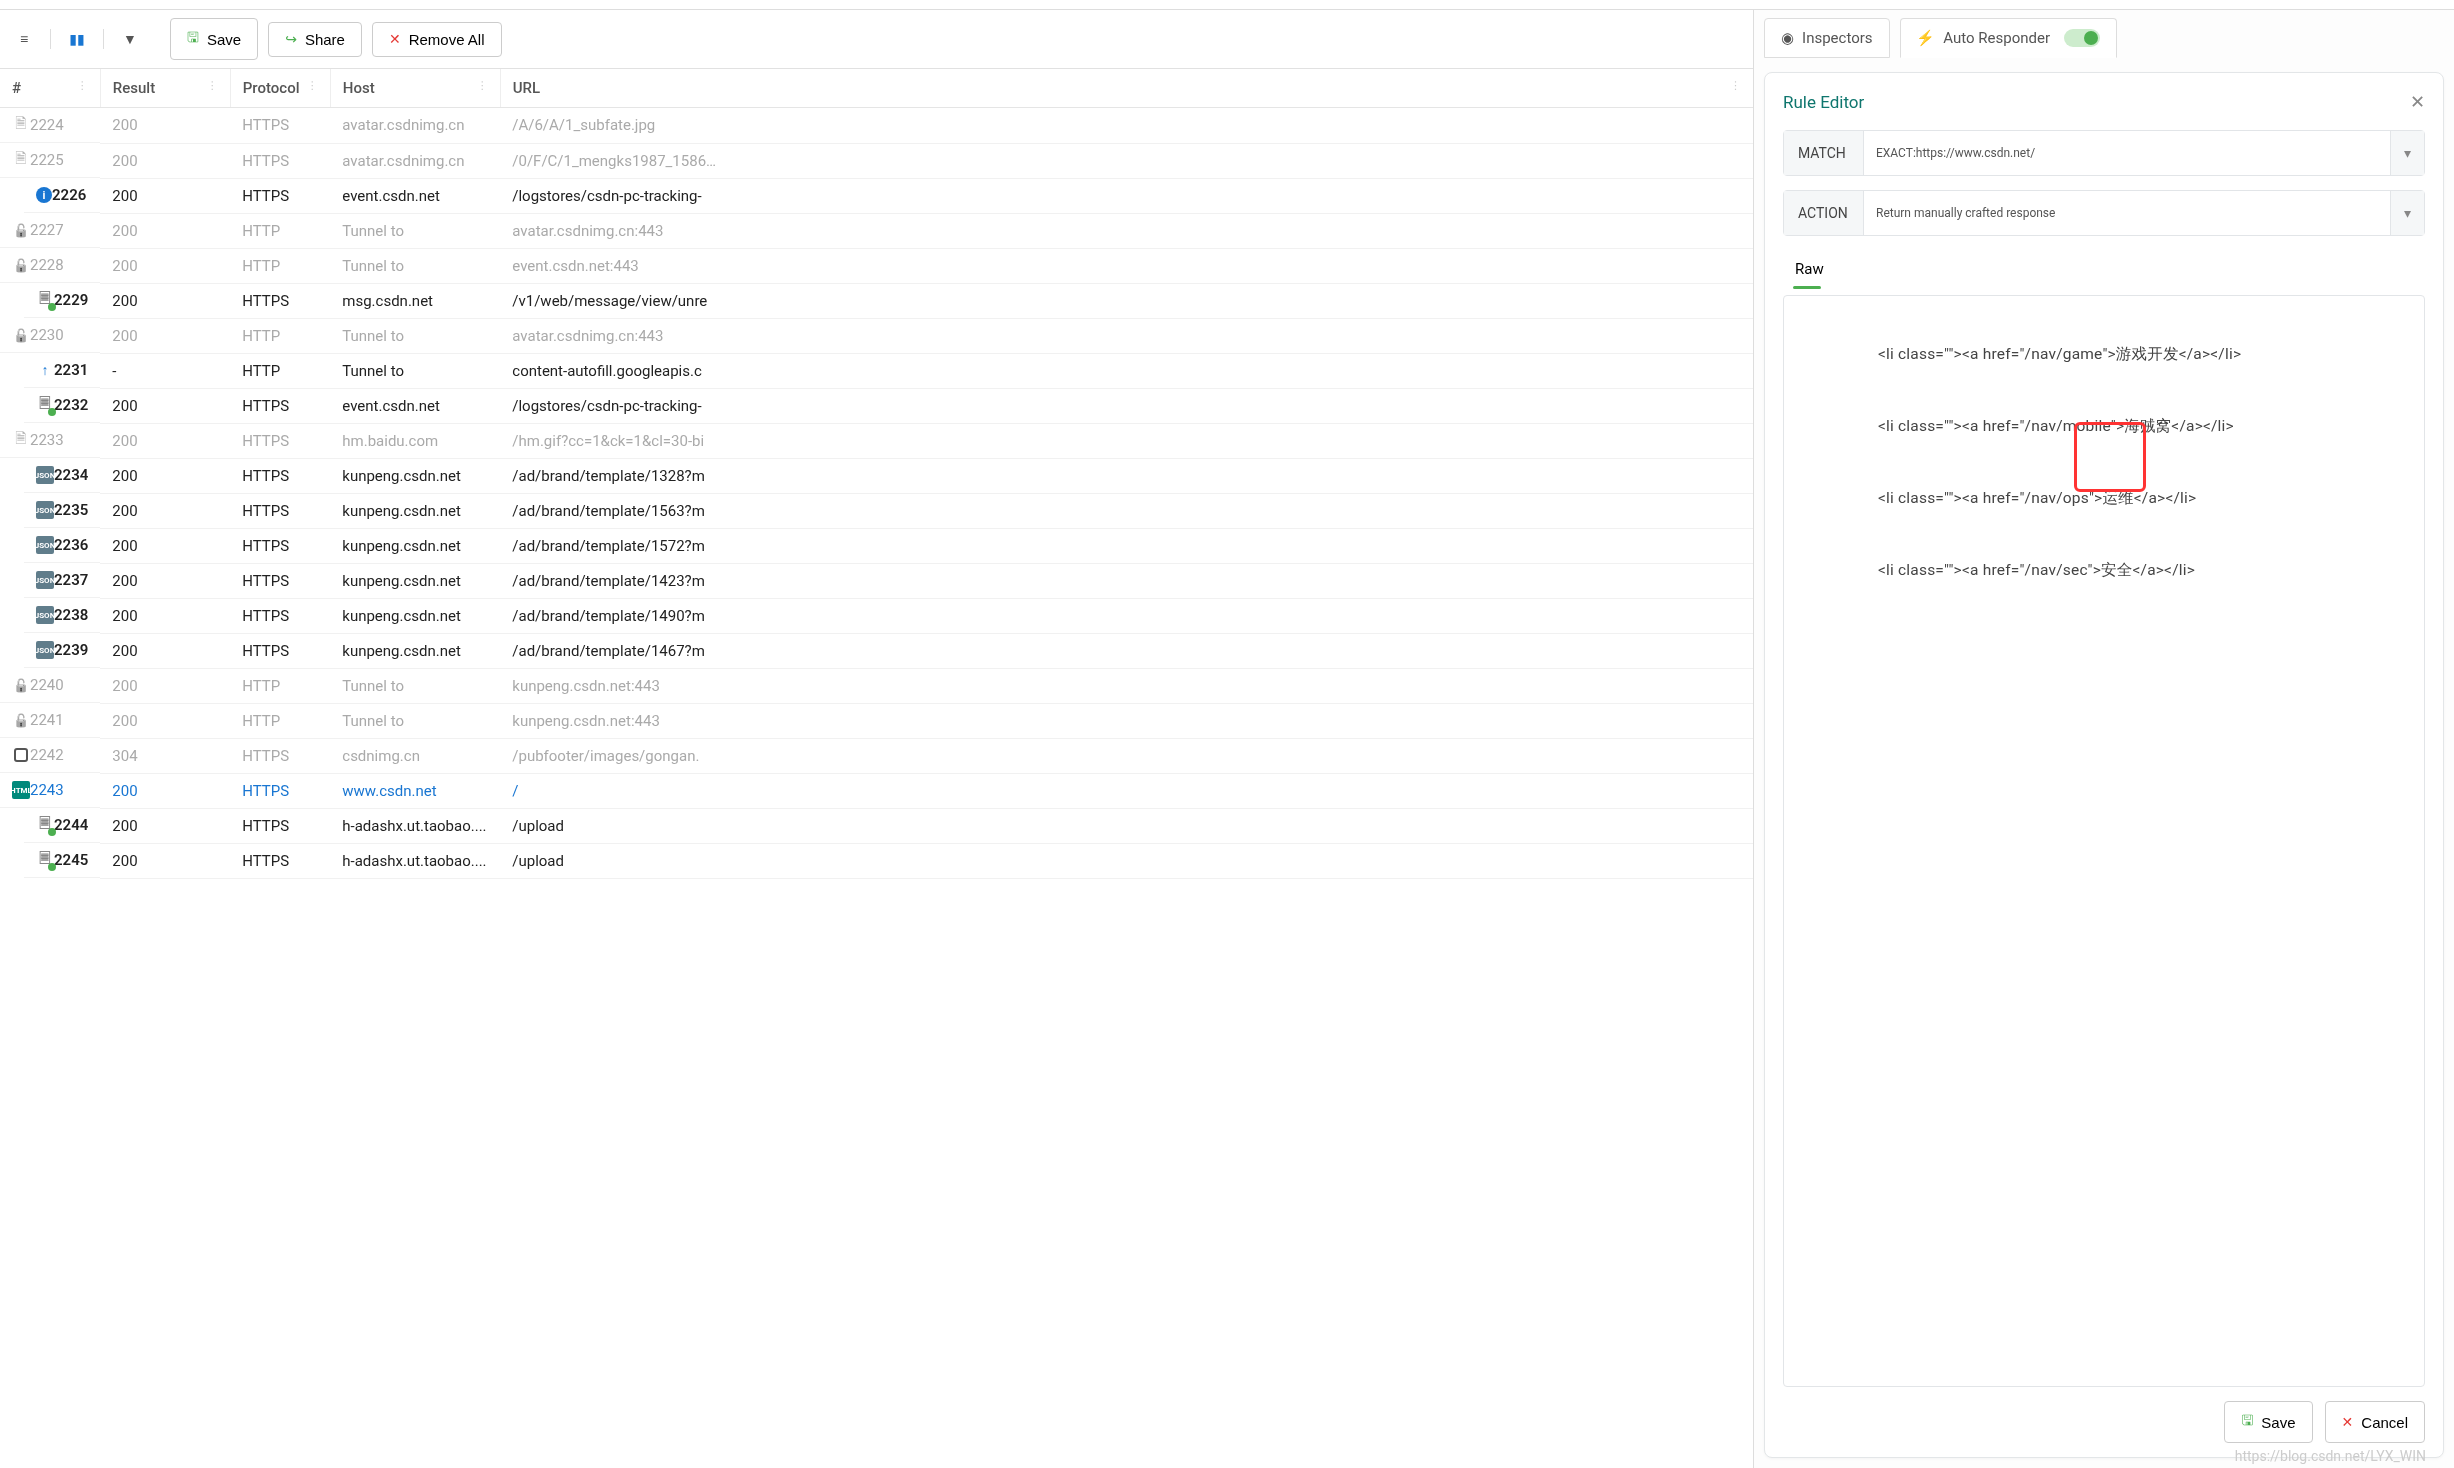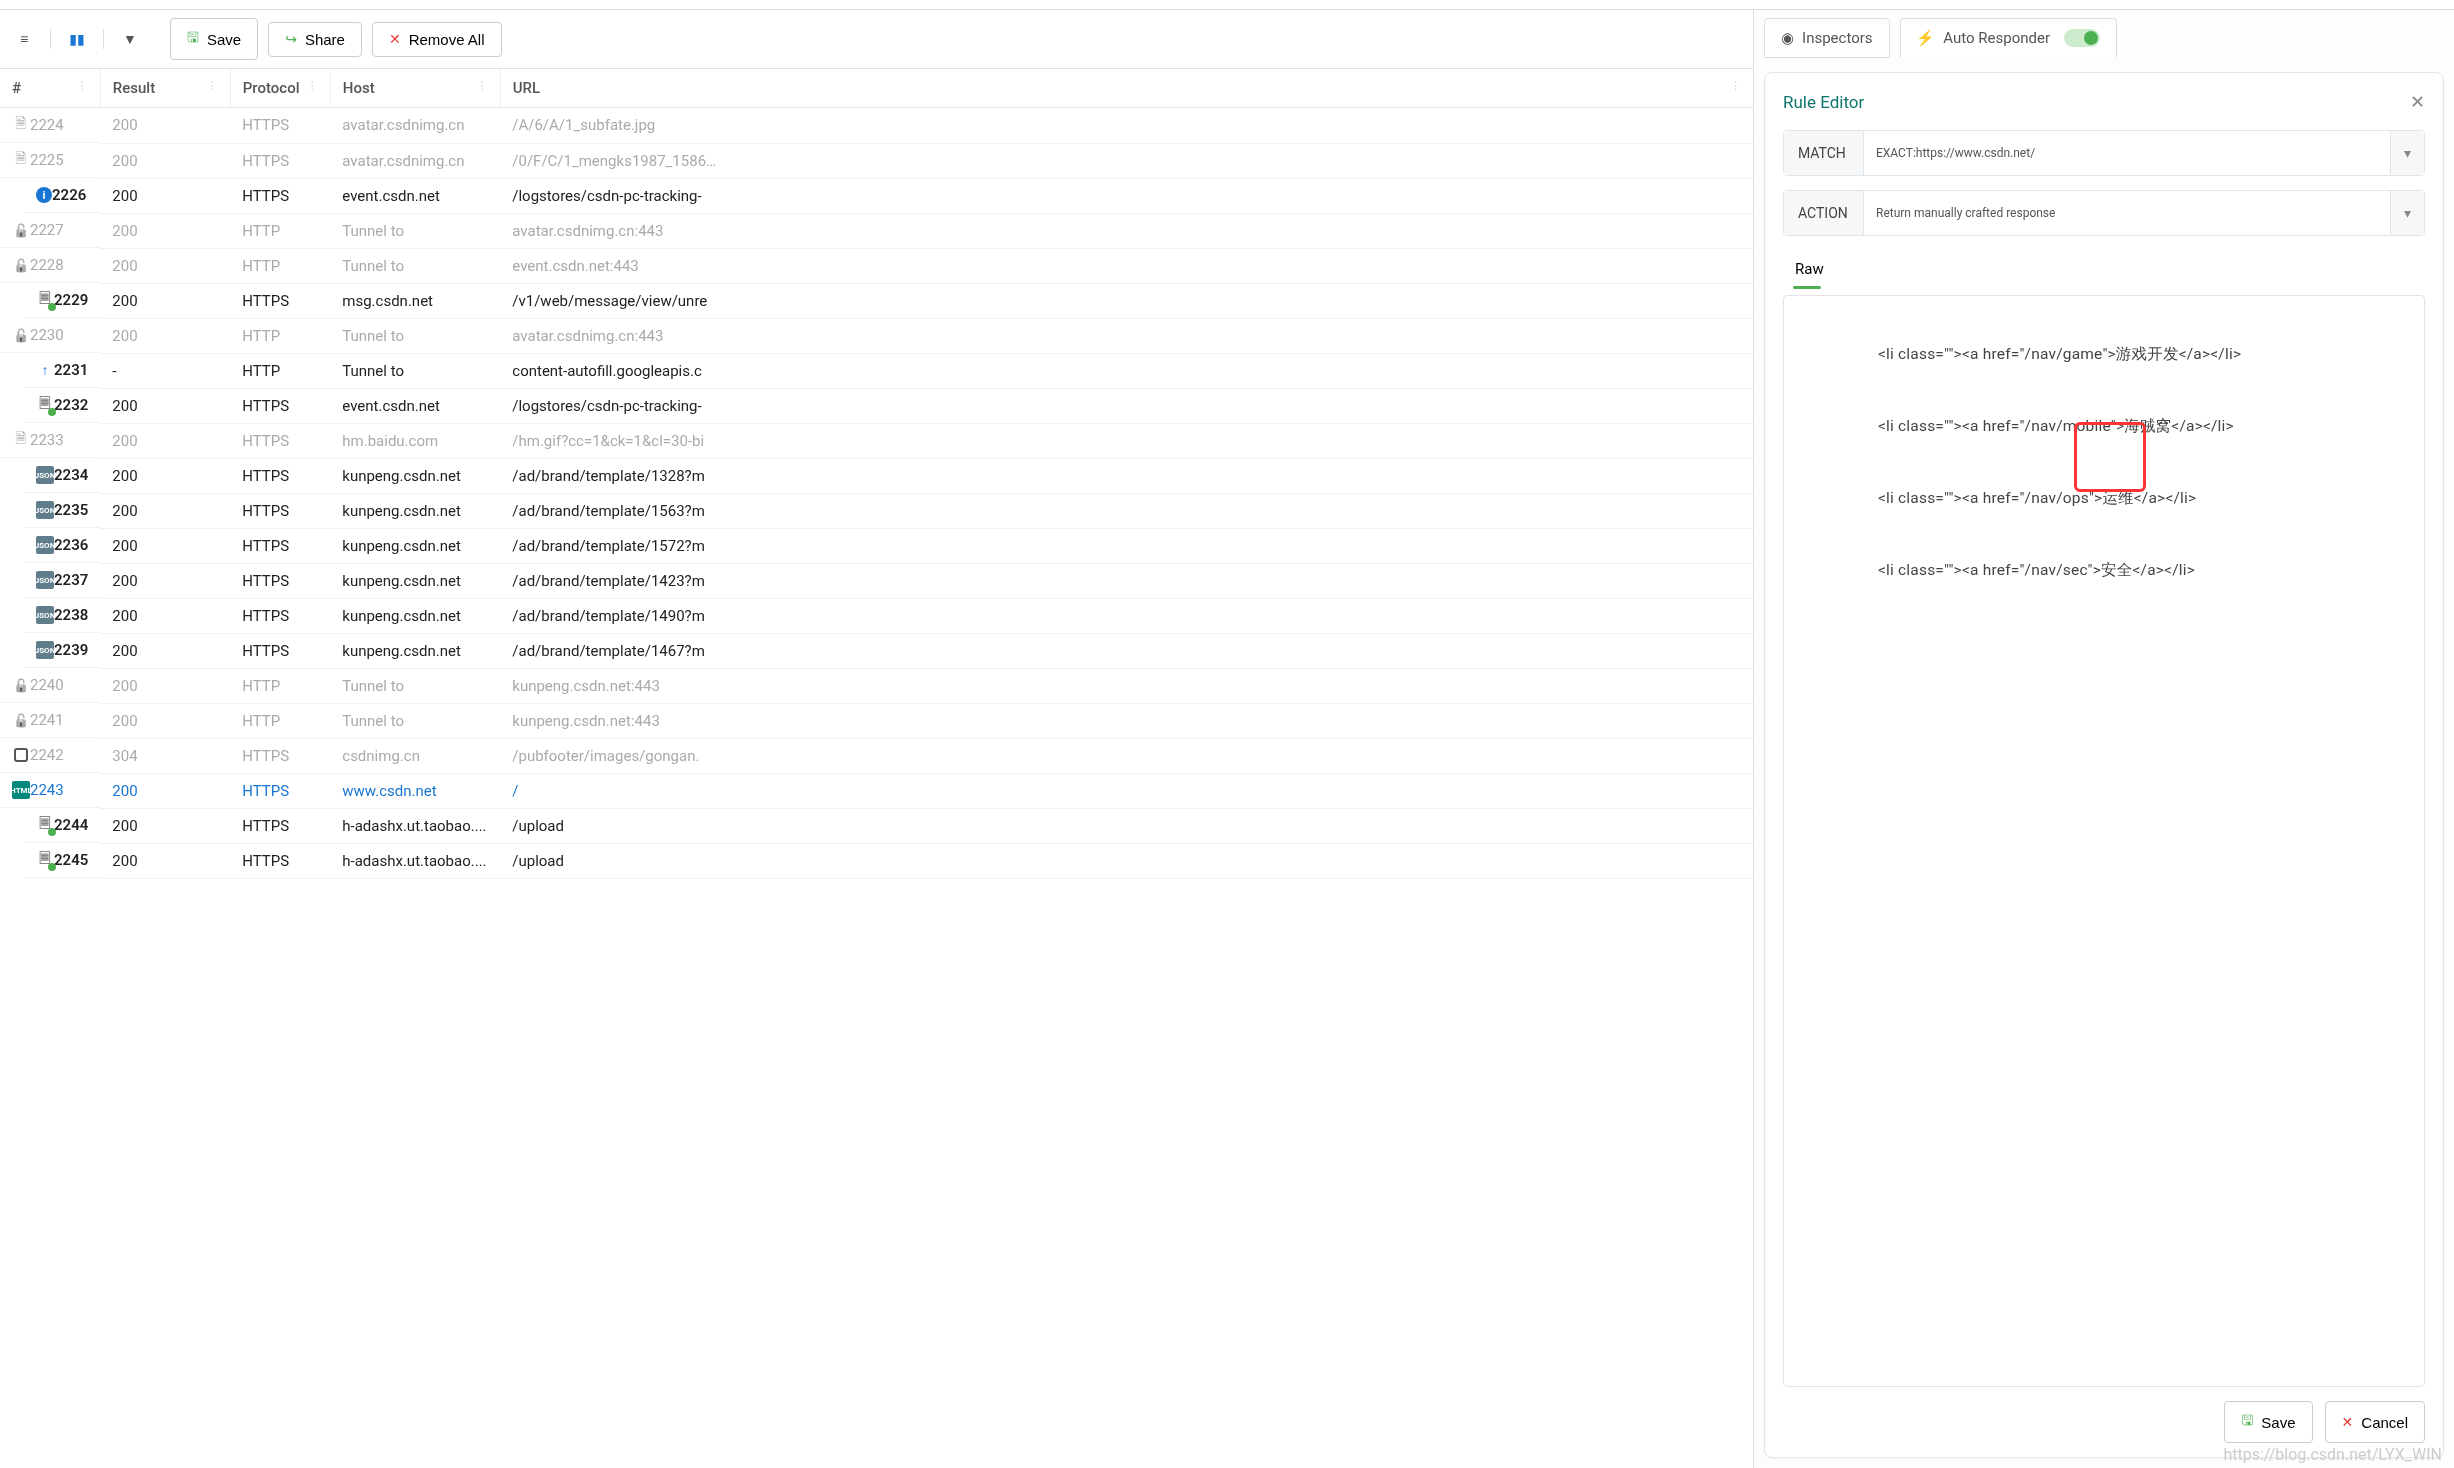--- a/index.html
+++ b/index.html
@@ -60,21 +60,21 @@
 
   .raw-tabs { display:flex; padding:4px 8px 0 8px; }
   .raw-tab { padding:6px 4px; color:#000000; font-size:15px; }
   .raw-underline { width:28px; height:3px; background:#4CAF50; border-radius:2px; margin:2px 0 0 10px;}
 
   .raw-box { position:relative; flex:1; border:1px solid #e2e5e8; border-radius:4px; margin:6px 0 14px 0; padding:22px 20px; overflow:auto; color:#444; font-size:15.5px; line-height:1.3;}
   .raw-box .li-line { padding:26px 0 26px 74px; letter-spacing:0.2px;}
   .red-box { position:absolute; border:3px solid #f33; border-radius:6px; width:72px; height:70px; left:290px; top:126px; }
 
   .editor-actions { display:flex; justify-content:flex-end; gap:12px; }
-  .watermark { position:fixed; bottom:4px; right:12px; color:#ccc; font-size:16px; }
+  .watermark { position:fixed; bottom:4px; right:28px; color:#ccc; font-size:14px; }
 
   
   .i-menu::before{content:"≡";}
   .ic-unlock{color:#b0b0b0;}
   .ic-unlock::before{content:"🔓"; font-size:13px; filter:grayscale(1);}
   .ic-doc{color:#b0b0b0;}
   .ic-doc::before{content:"🗎"; font-size:14px;}
   .ic-info{color:#fff;background:#1976d2;border-radius:50%;width:16px;height:16px;display:inline-flex;align-items:center;justify-content:center;font-size:11px;font-weight:700;}
   .ic-info::before{content:"i";}
   .ic-up{color:#1976d2;font-weight:700;}

